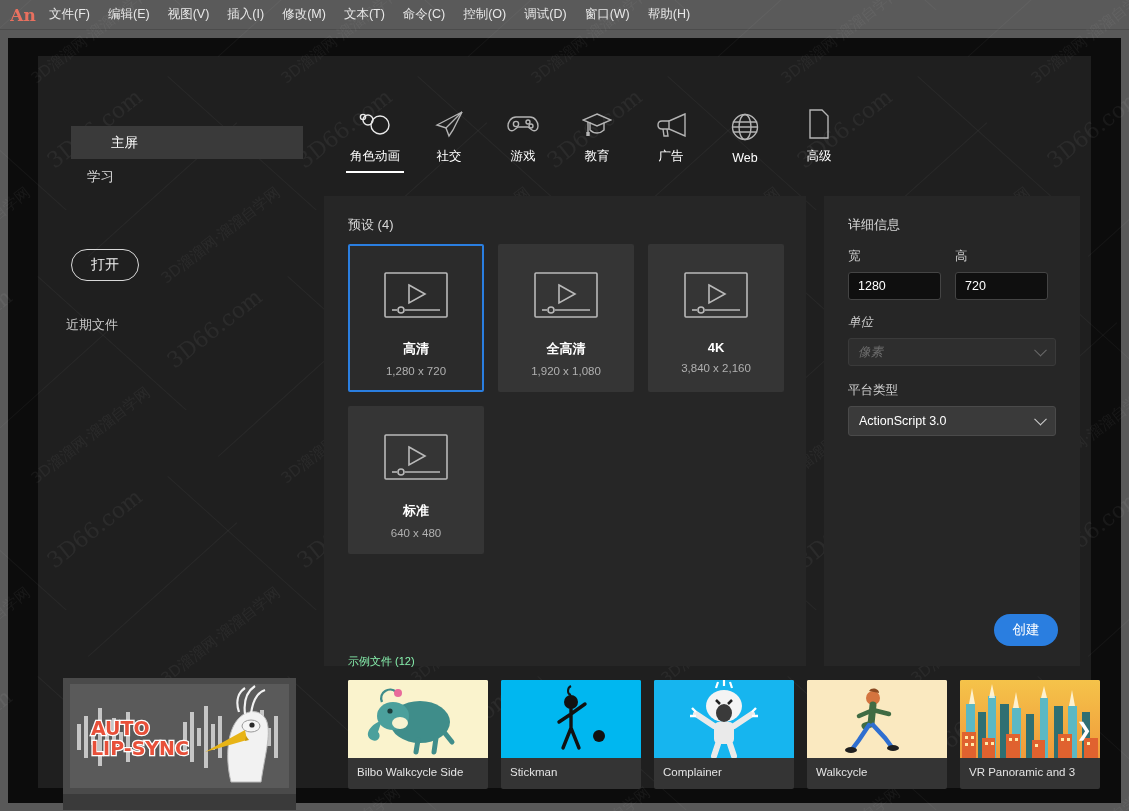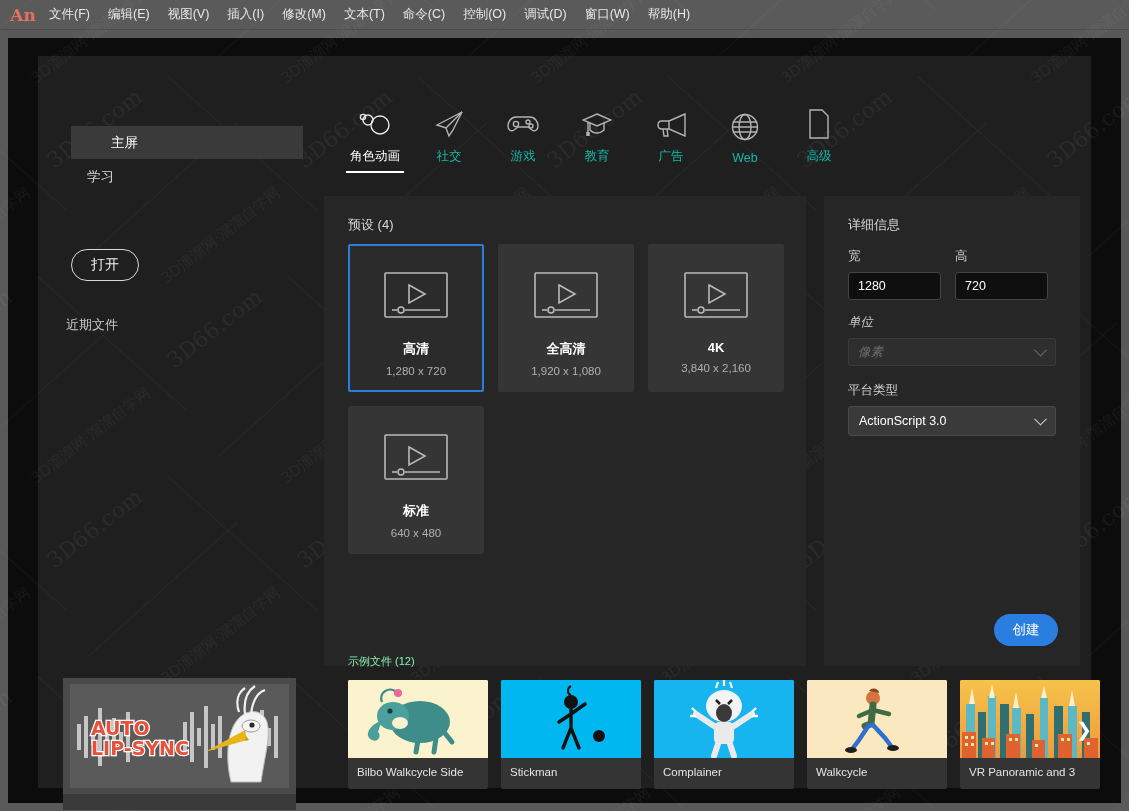--- a/index.html
+++ b/index.html
@@ -112,21 +112,21 @@
   .tab {
     width: 74px;
     display: flex; flex-direction: column; align-items: center;
     cursor: pointer;
     padding-bottom: 2px;
   }
   .tab .ticon {
     height: 40px; display: flex; align-items: center; justify-content: center;
   }
   .tab .tlabel {
-    font-size: 12.5px; color: #14b8a6; margin-top: 4px;
+    font-size: 12.5px; color: #ffffff; margin-top: 4px;
     white-space: nowrap;
   }
   .tab.active .tlabel { color: #ffffff; }
   .tab .underline {
     width: 58px; height: 2px; background: transparent; margin-top: 6px;
   }
   .tab.active .underline { background: #ffffff; }
   .tab svg { stroke: #b4b4b4; fill: none; stroke-width: 1.4; }
   .tab.active svg { stroke: #e8e8e8; }
 

